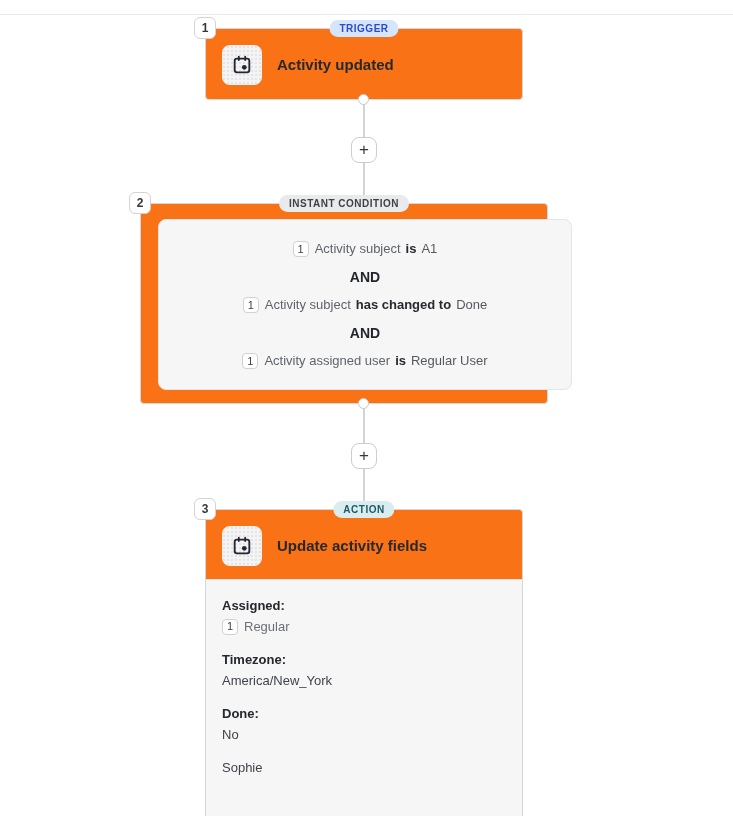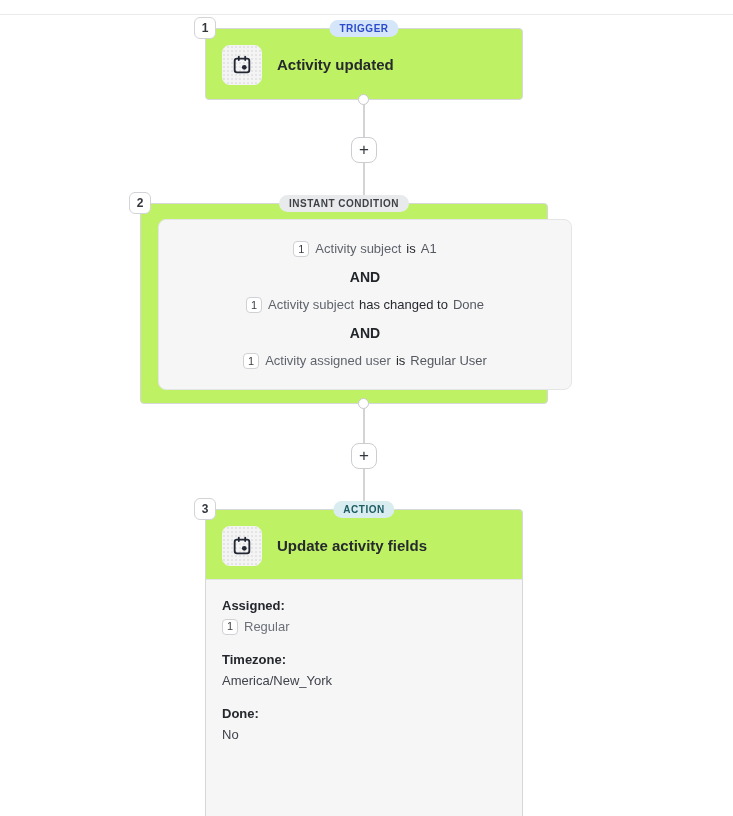--- a/index.html
+++ b/index.html
@@ -38,21 +38,21 @@
   .node-number{
     position:absolute;width:22px;height:22px;border:1px solid #d2d3d6;border-radius:6px;
     background:#fff;z-index:3;font-size:12px;font-weight:bold;color:#33373c;
     display:flex;align-items:center;justify-content:center;
   }
   .num-1{left:194px;top:17px;}
   .num-2{left:129px;top:192px;}
   .num-3{left:194px;top:498px;}
 
   
-  .card{position:absolute;background:#bef264;border:1px solid var(--card-border);border-radius:4px;z-index:1;}
+  .card{position:absolute;background:#f97316;border:1px solid var(--card-border);border-radius:4px;z-index:1;}
   .card-1{left:205px;top:28px;width:318px;height:72px;}
   .card-2{left:140px;top:203px;width:408px;height:201px;}
   .card-3{left:205px;top:509px;width:318px;height:322px;}
 
   .badge{
     position:absolute;top:-9px;left:50%;transform:translateX(-50%);
     padding:3px 10px;border-radius:9px;font-size:10px;font-weight:bold;
     letter-spacing:.5px;white-space:nowrap;z-index:2;
   }
   .badge-trigger{background:var(--trigger-badge-bg);color:var(--trigger-badge-text);}
@@ -75,21 +75,21 @@
     background:var(--panel-bg);border:1px solid var(--panel-border);border-radius:8px;
     display:flex;flex-direction:column;align-items:center;justify-content:center;gap:12px;
   }
   .cond-row{display:flex;align-items:center;font-size:13px;white-space:nowrap;}
   .token{
     display:inline-flex;align-items:center;justify-content:center;
     width:16px;height:16px;border:1px solid #cfd1d4;border-radius:4px;background:#fff;
     font-size:11px;color:#3a3e44;flex:0 0 auto;
   }
   .cond-field{margin-left:6px;color:var(--text-gray);}
-  .cond-op{margin-left:5px;font-weight:normal;color:#26292d;}
+  .cond-op{margin-left:5px;font-weight:bold;color:#26292d;}
   .cond-val{margin-left:5px;color:#55595f;}
   .cond-and{font-size:14px;font-weight:bold;color:#222529;}
 
   
   .card3-divider-area{position:absolute;top:69px;left:0;right:0;bottom:0;
     background:var(--panel-bg);border-top:1px solid #e2e3e5;
     padding:15px 16px;}
   .field-group{margin-bottom:12px;}
   .field-label{font-size:13px;font-weight:bold;color:var(--text-dark);line-height:21px;}
   .field-value{font-size:13px;color:#3f434a;line-height:21px;display:flex;align-items:center;}
@@ -189,18 +189,19 @@
         <div class="field-label">Timezone:</div>
         <div class="field-value">America/New_York</div>
       </div>
 
       <div class="field-group">
         <div class="field-label">Done:</div>
         <div class="field-value">No</div>
       </div>
 
       <div class="field-group">
+        <div class="field-value">Sophie</div>
       </div>
 
     </div>
   </div>
 
 </div>
 
 </body></html>

